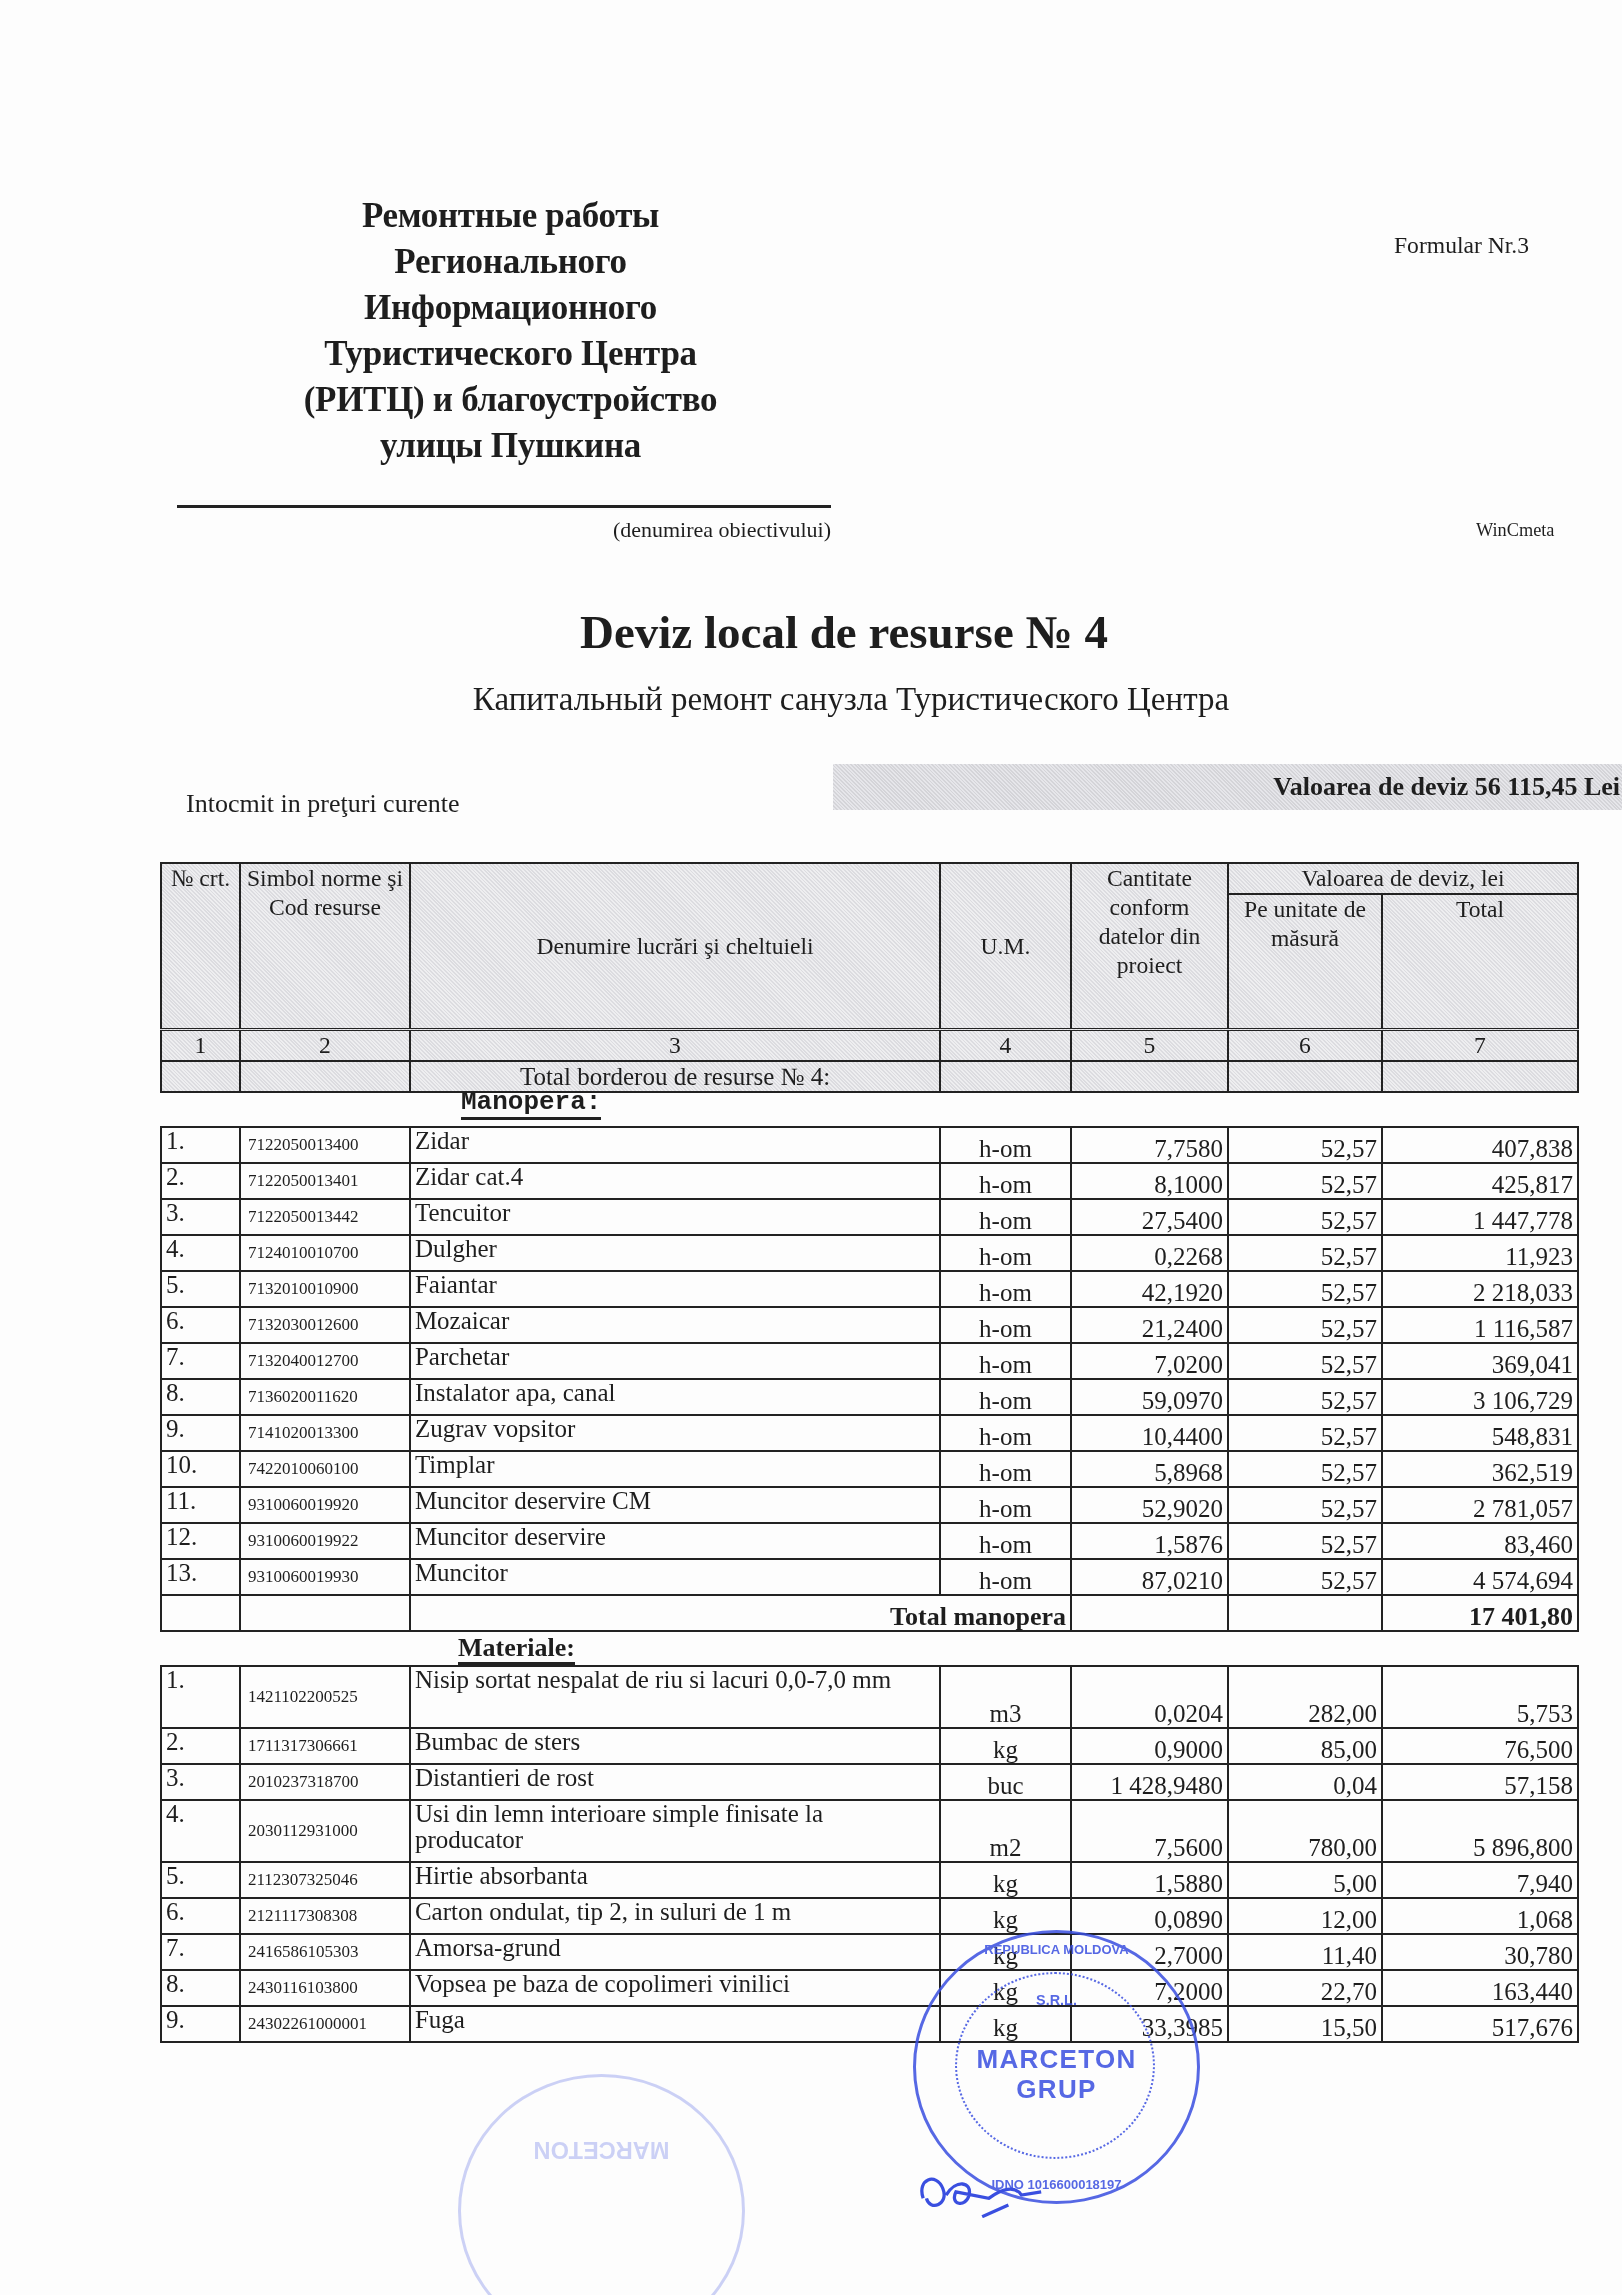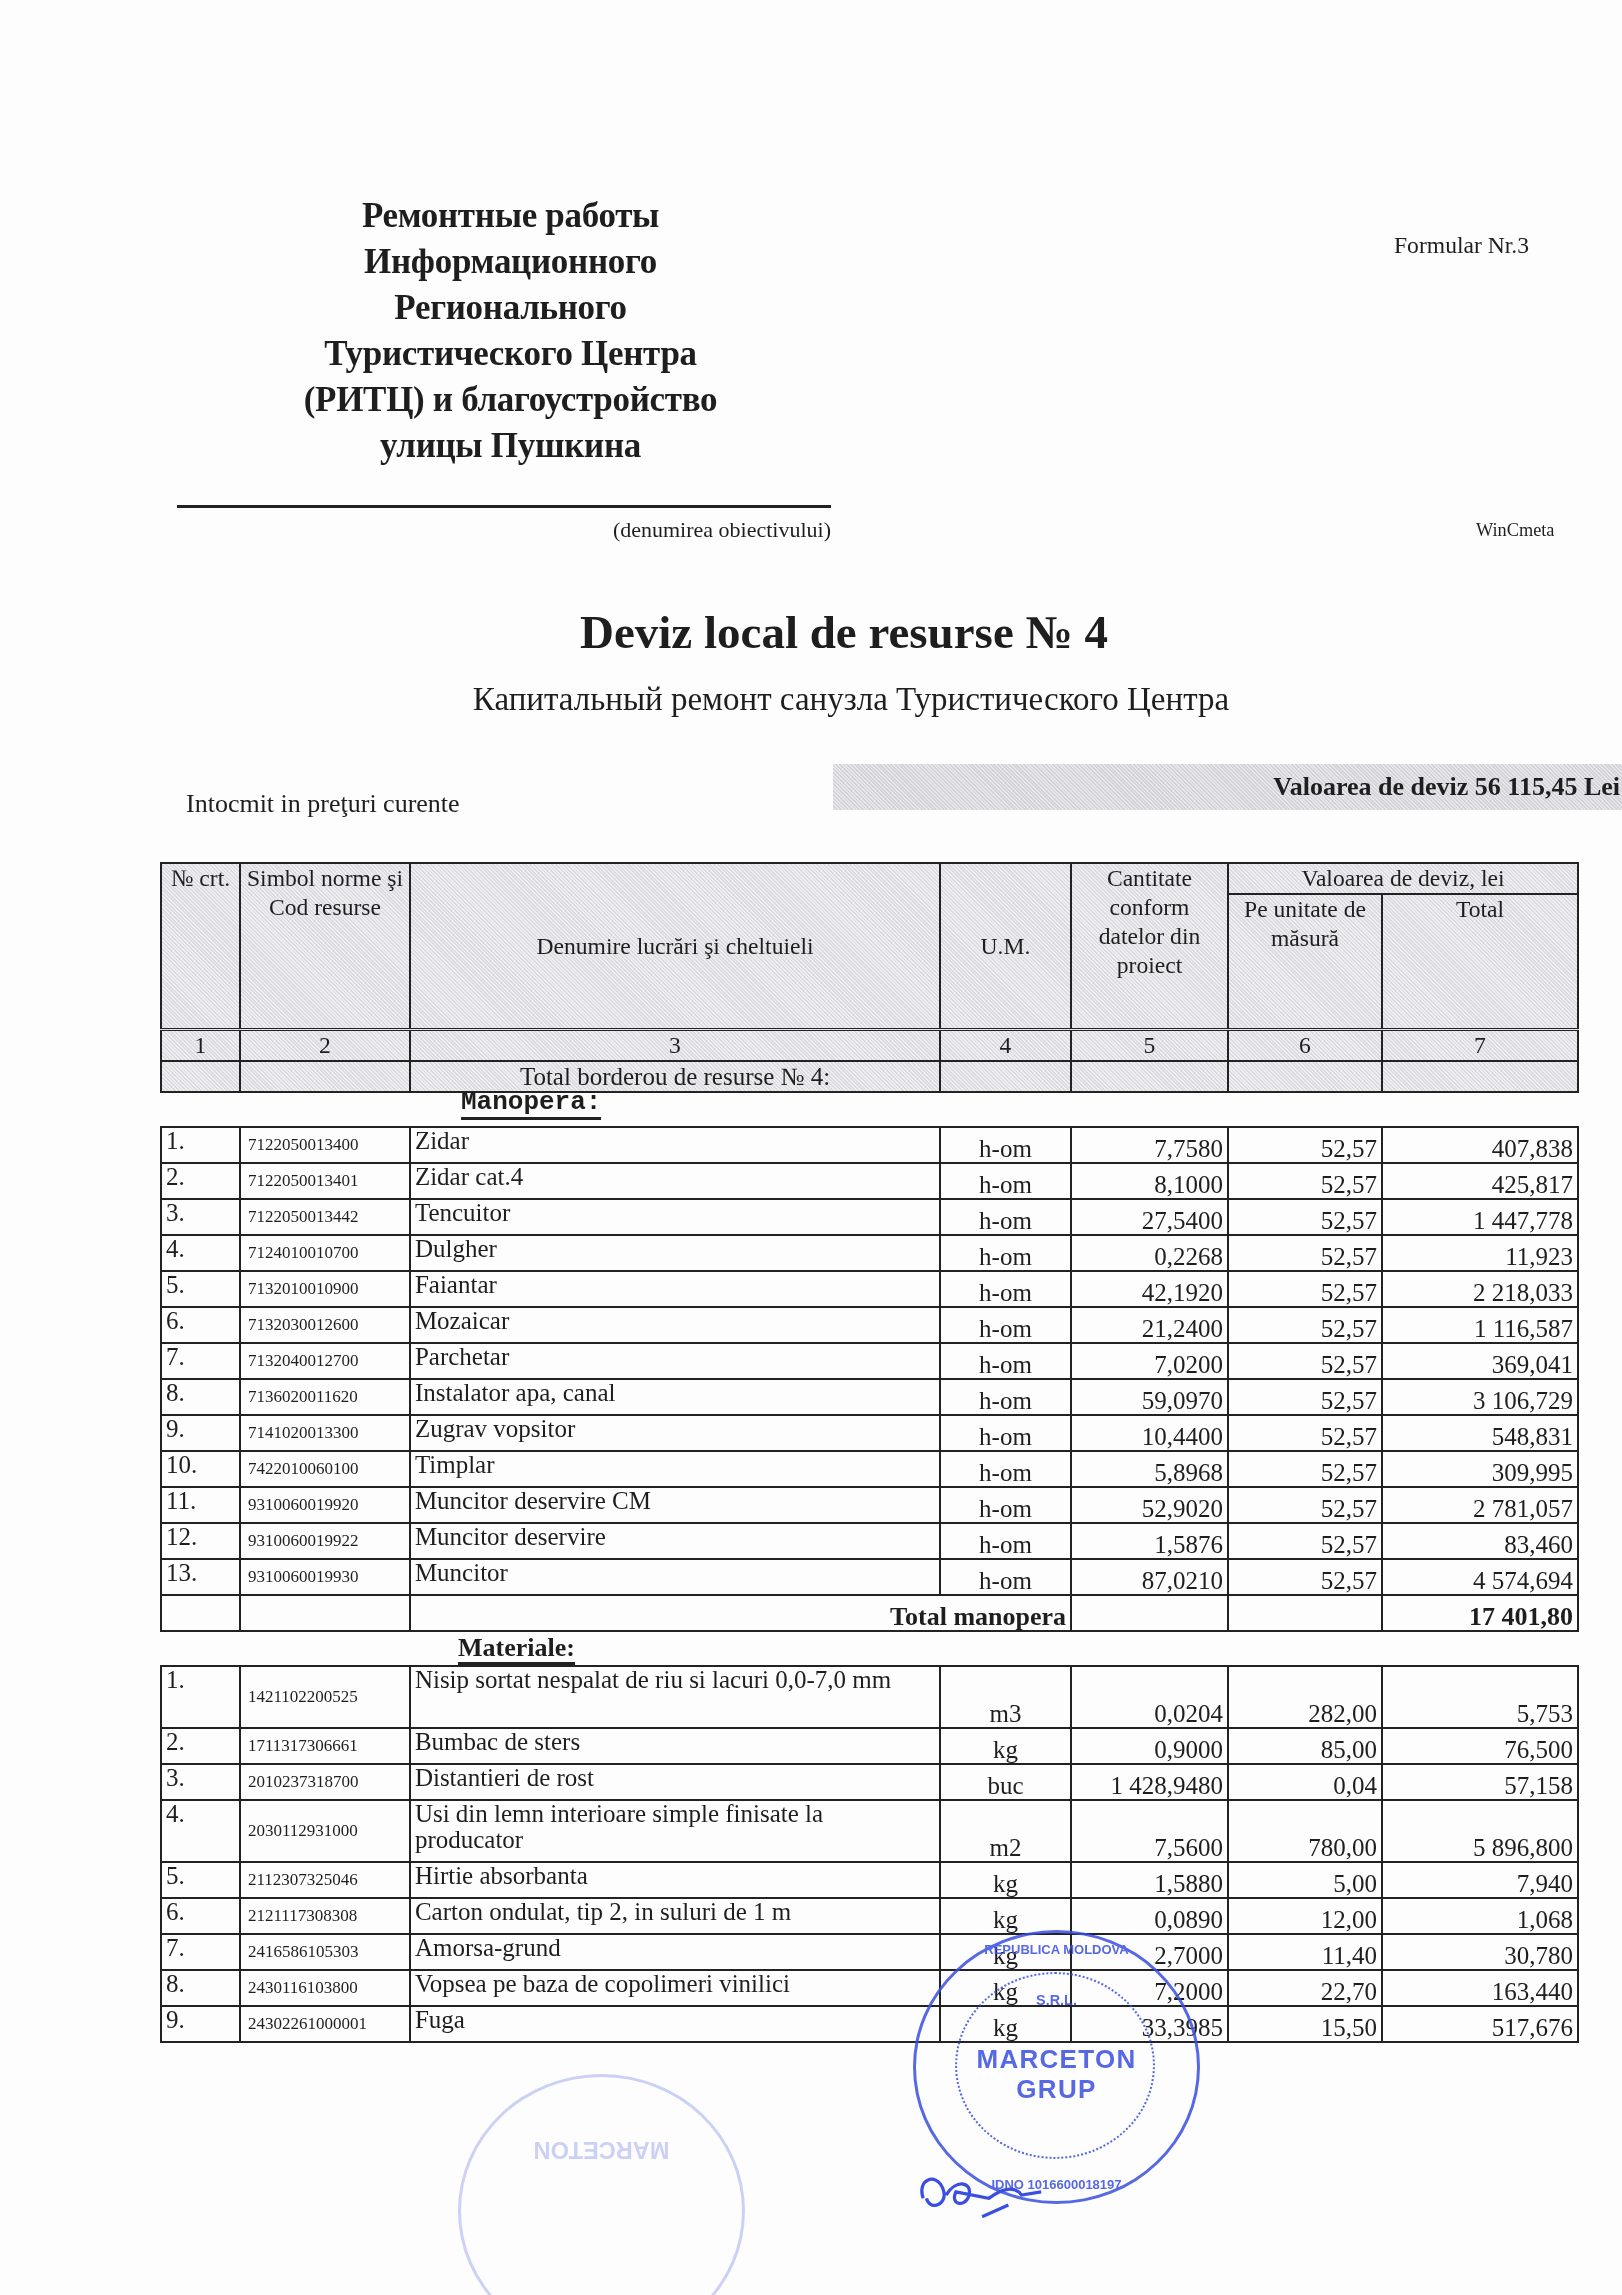--- a/index.html
+++ b/index.html
@@ -60,22 +60,22 @@
   .stamp-main .ring2 { position: absolute; bottom: 9.2px; width: 100%; font-size: 13px; }
   .stamp-faint { left: 458px; top: 2074px; width: 281px; height: 268px; opacity: 0.25; }
   .stamp-faint .n2 { position: absolute; top: 59px; width: 100%; font-size: 23.6px; transform: rotate(180deg); }
   .signature { left: 910px; top: 2159px; width: 164px; height: 59px; }
 </style>
 </head>
 <body>
 
 <div class="abs obj-title">
   <div>Ремонтные работы</div>
+  <div>Регионального</div>
   <div>Информационного</div>
-  <div>Регионального</div>
   <div>Туристического Центра</div>
   <div>(РИТЦ) и благоустройство</div>
   <div>улицы Пушкина</div>
 </div>
 <div class="abs obj-line"></div>
 <div class="abs obj-caption">(denumirea obiectivului)</div>
 <div class="abs formular">Formular Nr.3</div>
 <div class="abs program">WinCmeta</div>
 
 <div class="abs main-title">Deviz local de resurse № 4</div>
@@ -221,21 +221,21 @@
         <td class="num">52,57</td>
         <td class="num">548,831</td>
       </tr>
       <tr>
         <td class="nr">10.</td>
         <td class="code">7422010060100</td>
         <td class="name">Timplar</td>
         <td class="um">h-om</td>
         <td class="num">5,8968</td>
         <td class="num">52,57</td>
-        <td class="num">309,995</td>
+        <td class="num">362,519</td>
       </tr>
       <tr>
         <td class="nr">11.</td>
         <td class="code">9310060019920</td>
         <td class="name">Muncitor deservire CM</td>
         <td class="um">h-om</td>
         <td class="num">52,9020</td>
         <td class="num">52,57</td>
         <td class="num">2 781,057</td>
       </tr>

